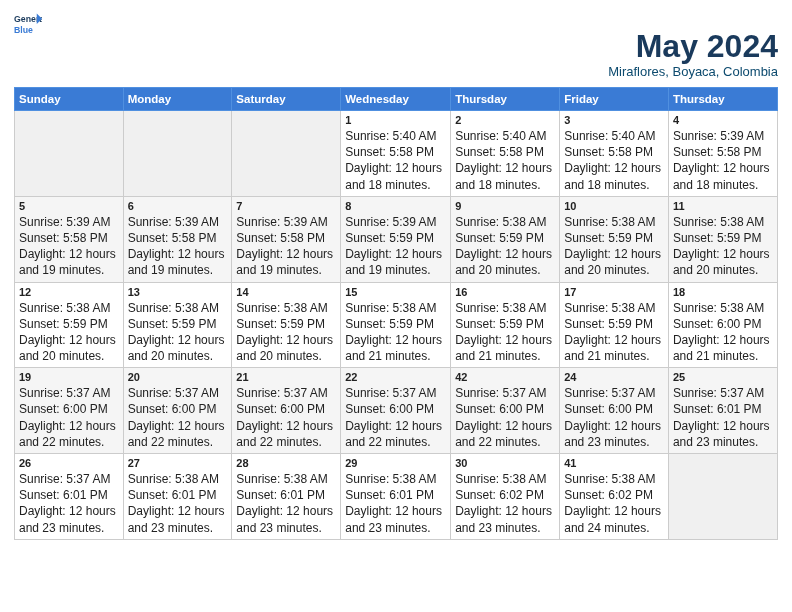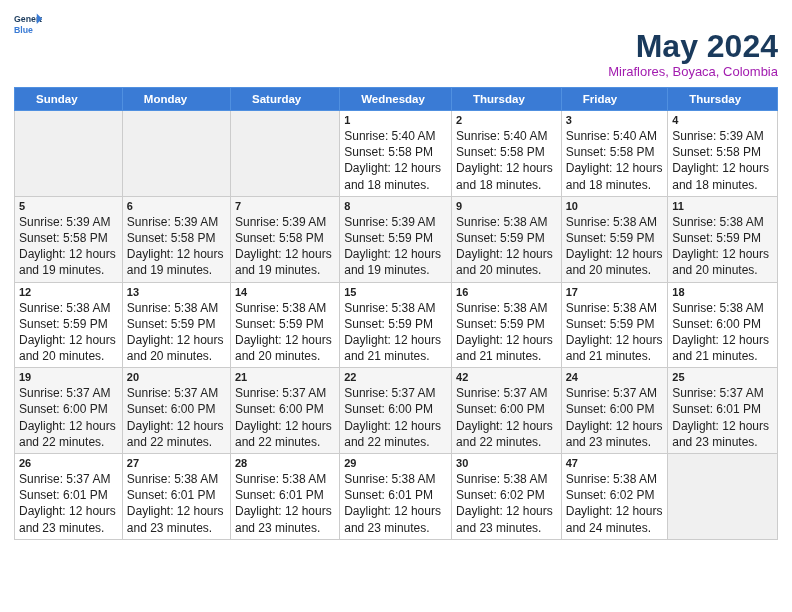--- a/index.html
+++ b/index.html
@@ -36,34 +36,34 @@
     }
     .cal-title {
       font-size: 32px;
       font-weight: bold;
       color: #1a3a5c;
       line-height: 1;
       margin-top: 20px;
     }
     .cal-subtitle {
       font-size: 13px;
-      color: #a21caf;
+      color: #0c4a6e;
       margin-top: 2px;
     }
     .calendar {
       width: 100%;
       border-collapse: collapse;
       border: 1px solid #ccc;
     }
     .calendar th {
       background: #3a7bd5;
       color: #fff;
       font-size: 11.5px;
       font-weight: bold;
-      padding: 5px 21px;
+      padding: 5px 4px;
       text-align: left;
       border: 1px solid #5090e0;
     }
     .calendar td {
       border: 1px solid #ccc;
       vertical-align: top;
       padding: 3px 4px;
       width: 113px;
       height: 78px;
       background: #fff;
@@ -335,21 +335,21 @@
 and 23 minutes.</div>
           </td>
           <td>
             <span class="day-num">30</span>
             <div class="cell-info" style="white-space: pre-line;">Sunrise: 5:38 AM
 Sunset: 6:02 PM
 Daylight: 12 hours
 and 23 minutes.</div>
           </td>
           <td>
-            <span class="day-num">47</span>
+            <span class="day-num">41</span>
             <div class="cell-info" style="white-space: pre-line;">Sunrise: 5:38 AM
 Sunset: 6:02 PM
 Daylight: 12 hours
 and 24 minutes.</div>
           </td>
           <td class="empty-cell"></td>
         </tr>
       </tbody>
   </table>
 

